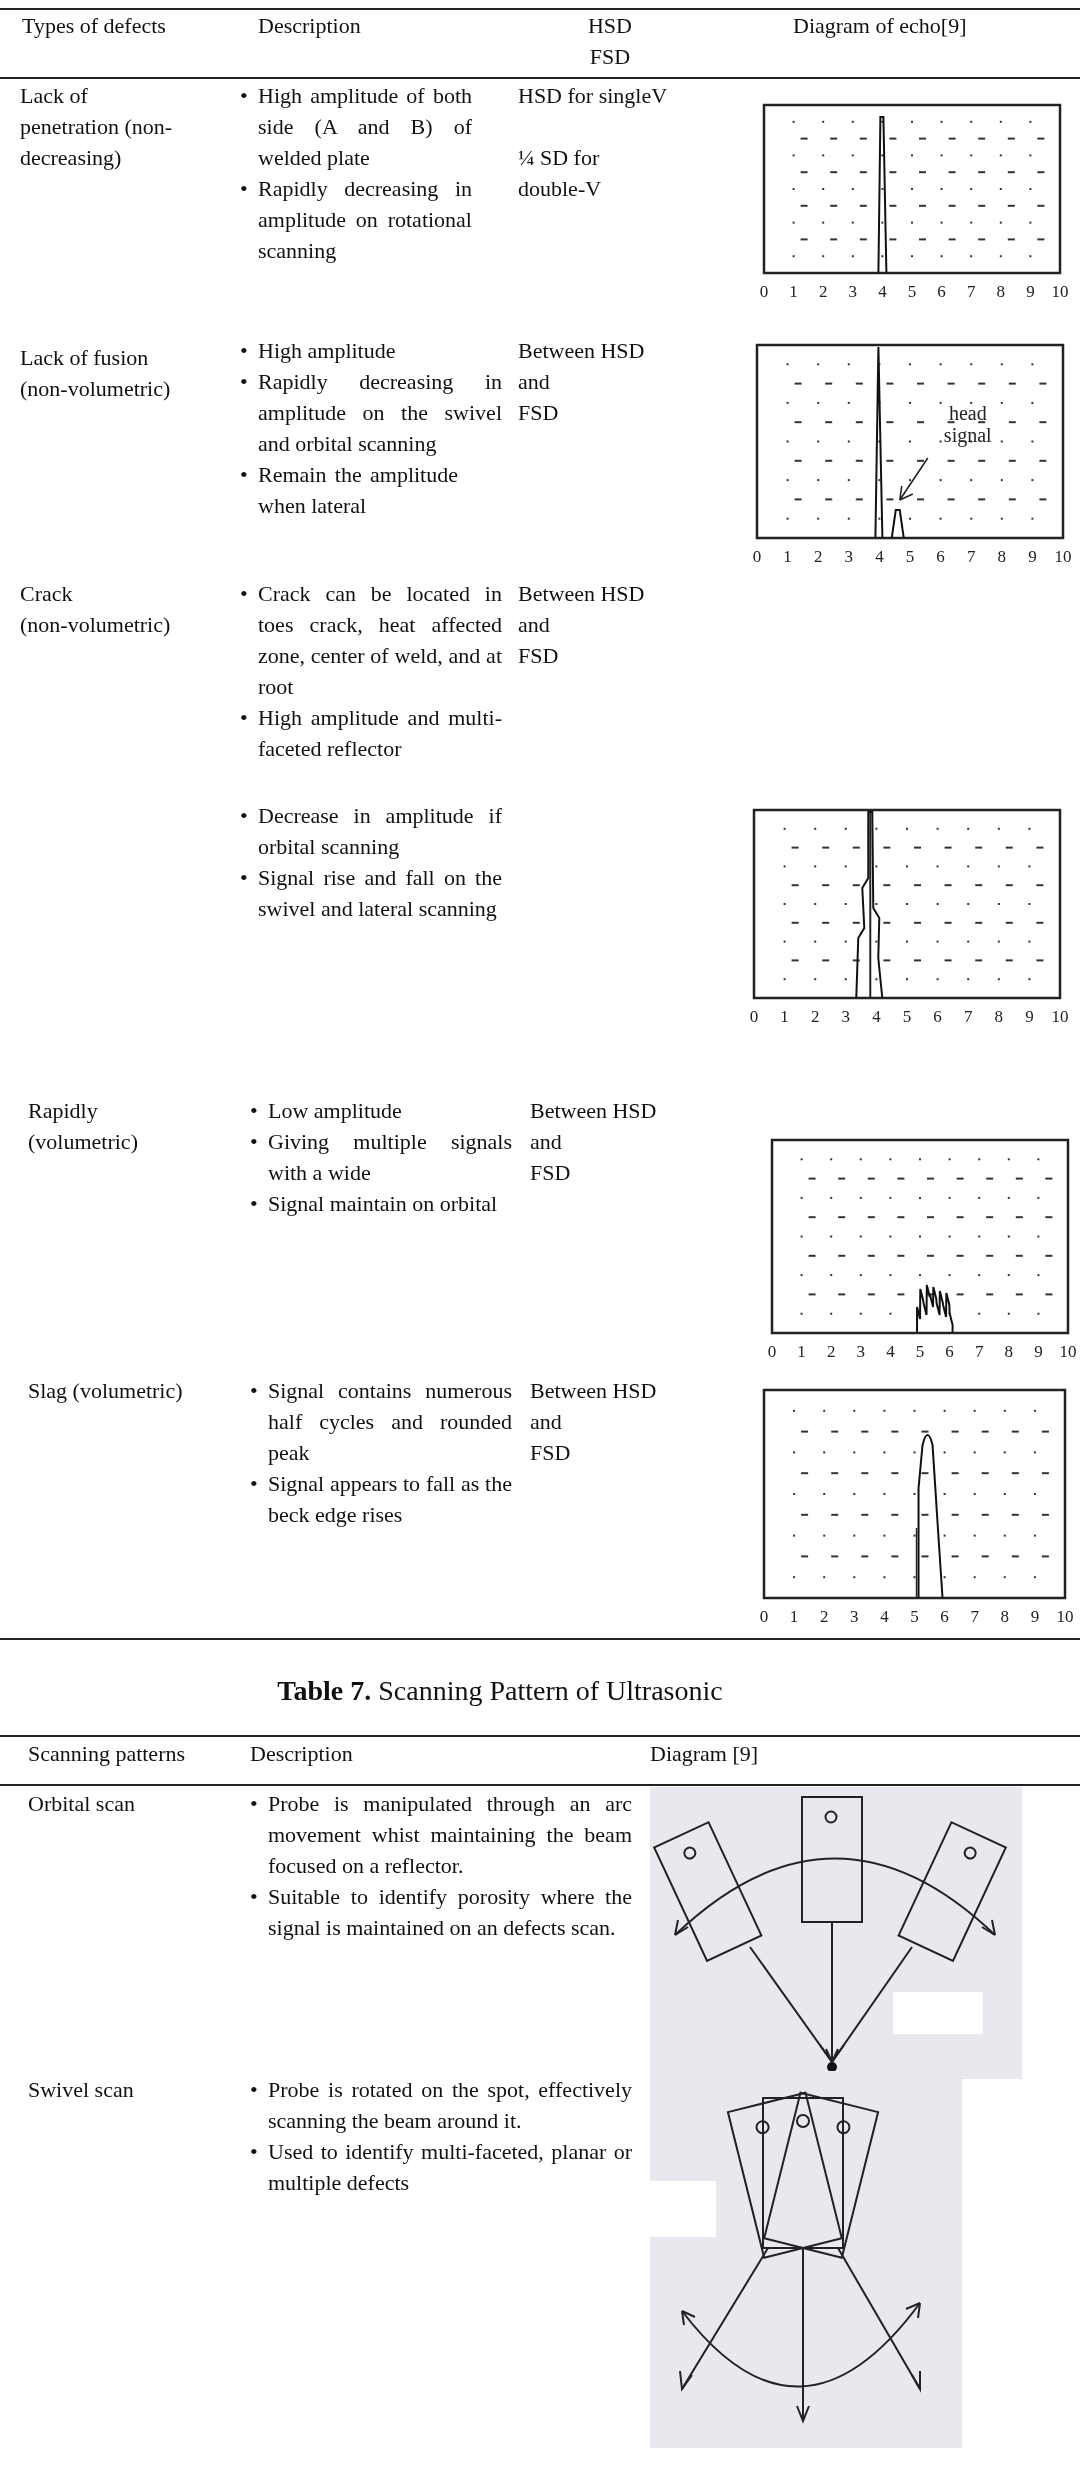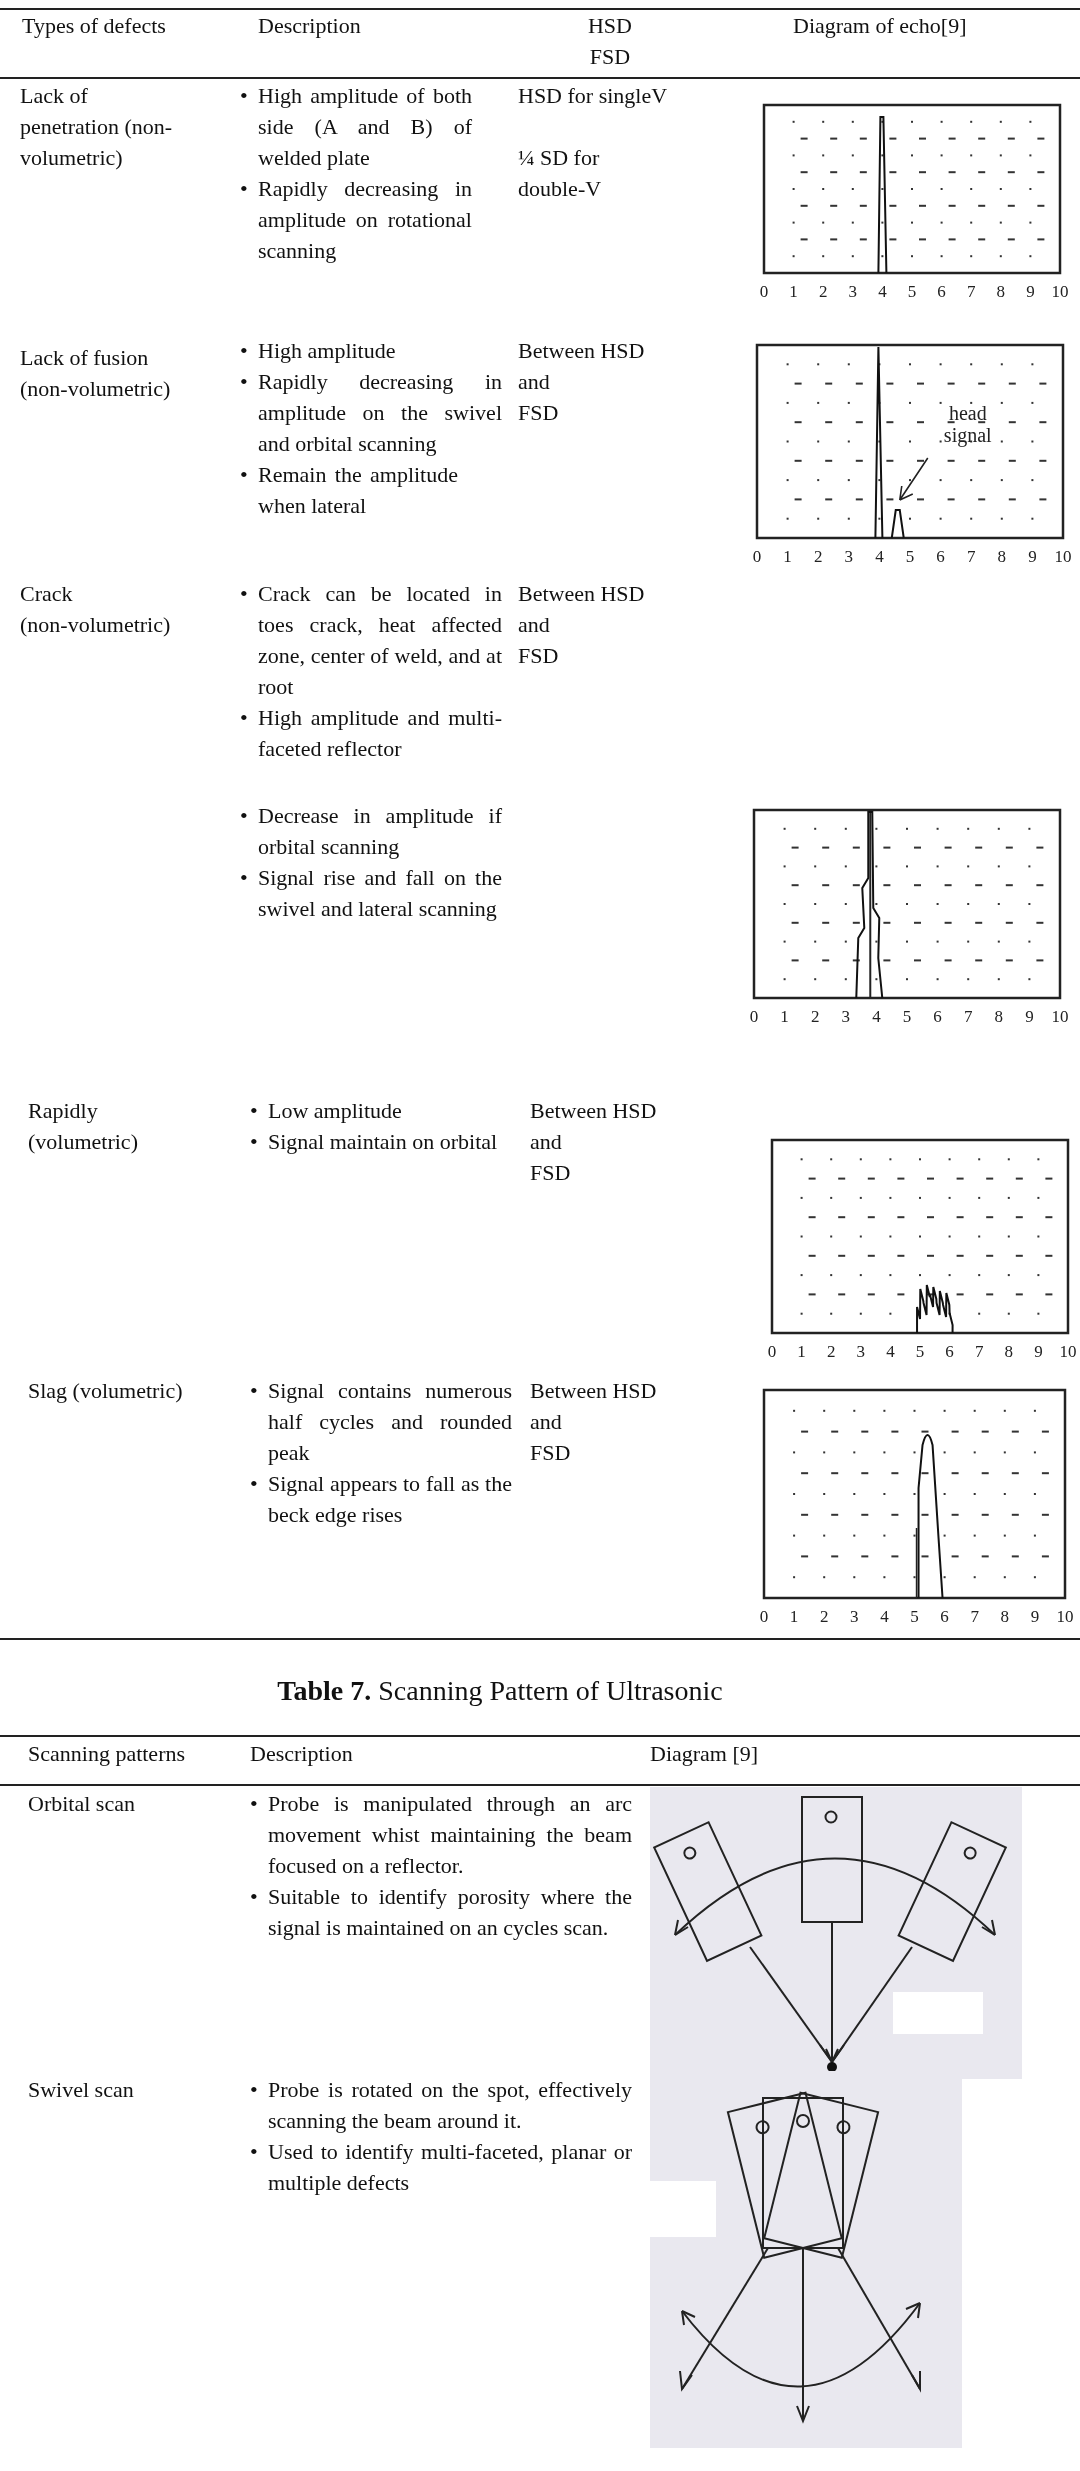--- a/index.html
+++ b/index.html
@@ -31,21 +31,21 @@
   <span class="line">HSD</span>
   <span class="line">FSD</span>
 </div>
 <div class="abs hdr" style="left:793px; top:10px;">Diagram of echo[9]</div>
 
 <div class="rule" style="top:77px;"></div>
 
 <div class="abs" style="left:20px; top:80px; width:200px;">
   <span class="line">Lack of</span>
   <span class="line">penetration (non-</span>
-  <span class="line">volumetric)</span>
+  <span class="line">decreasing)</span>
 </div>
 <ul class="abs bul" style="left:240px; top:80px; width:232px;">
   <li>High amplitude of both side (A and B) of welded plate</li>
   <li>Rapidly decreasing in amplitude on rotational scanning</li>
 </ul>
 <div class="abs" style="left:518px; top:80px; width:200px;">
   <span class="line">HSD for singleV</span>
   <span class="line" style="height:31px;"></span>
   <span class="line">¼ SD for</span>
   <span class="line">double-V</span>
@@ -382,20 +382,21 @@
     <line x1="128.28" y1="10" x2="128.28" y2="198" stroke="#222" stroke-width="2"></line>
     <path fill="none" stroke="#111" stroke-width="2" d="M114.28 198 L116.28 138 L122.28 128 L120.28 88 L126.28 78 L126.28 12 L130.28 12 L131.28 108 L137.28 118 L136.28 158 L140.28 198"></path>
   </svg>
 
 <div class="abs" style="left:28px; top:1095px; width:200px;">
   <span class="line">Rapidly</span>
   <span class="line">(volumetric)</span>
 </div>
 <ul class="abs bul" style="left:250px; top:1095px; width:262px;">
   <li>Low amplitude</li>
+  <li>Giving multiple signals with a wide</li>
   <li>Signal maintain on orbital</li>
 </ul>
 <div class="abs" style="left:530px; top:1095px; width:200px;">
   <span class="line">Between HSD</span>
   <span class="line">and</span>
   <span class="line">FSD</span>
 </div>
 <svg class="abs echo" style="left:760px; top:1130px;" width="320" height="235">
     <rect x="12" y="10" width="296" height="193" fill="#fff" stroke="#222" stroke-width="2.5"></rect>
     <g fill="#333">
@@ -615,21 +616,21 @@
 
 <div class="rule" style="top:1735px;"></div>
 <div class="abs hdr" style="left:28px; top:1738px;">Scanning patterns</div>
 <div class="abs hdr" style="left:250px; top:1738px;">Description</div>
 <div class="abs hdr" style="left:650px; top:1738px;">Diagram [9]</div>
 <div class="rule" style="top:1784px;"></div>
 
 <div class="abs" style="left:28px; top:1788px;">Orbital scan</div>
 <ul class="abs bul" style="left:250px; top:1788px; width:382px;">
   <li>Probe is manipulated through an arc movement whist maintaining the beam focused on a reflector.</li>
-  <li>Suitable to identify porosity where the signal is maintained on an cycles scan.</li>
+  <li>Suitable to identify porosity where the signal is maintained on an defects scan.</li>
 </ul>
 <svg class="abs" style="left:650px; top:1787px;" width="372" height="292" viewBox="0 0 372 292">
   <rect x="0" y="0" width="372" height="292" fill="#e9e8ef"></rect>
   <rect x="243" y="205" width="90" height="42" fill="#ffffff"></rect>
   <g fill="none" stroke="#222" stroke-width="2">
     <g>
       <rect x="152" y="10" width="60" height="125"></rect>
       <circle cx="181" cy="30" r="5.5"></circle>
     </g>
     <g transform="rotate(-25 58 105)">

